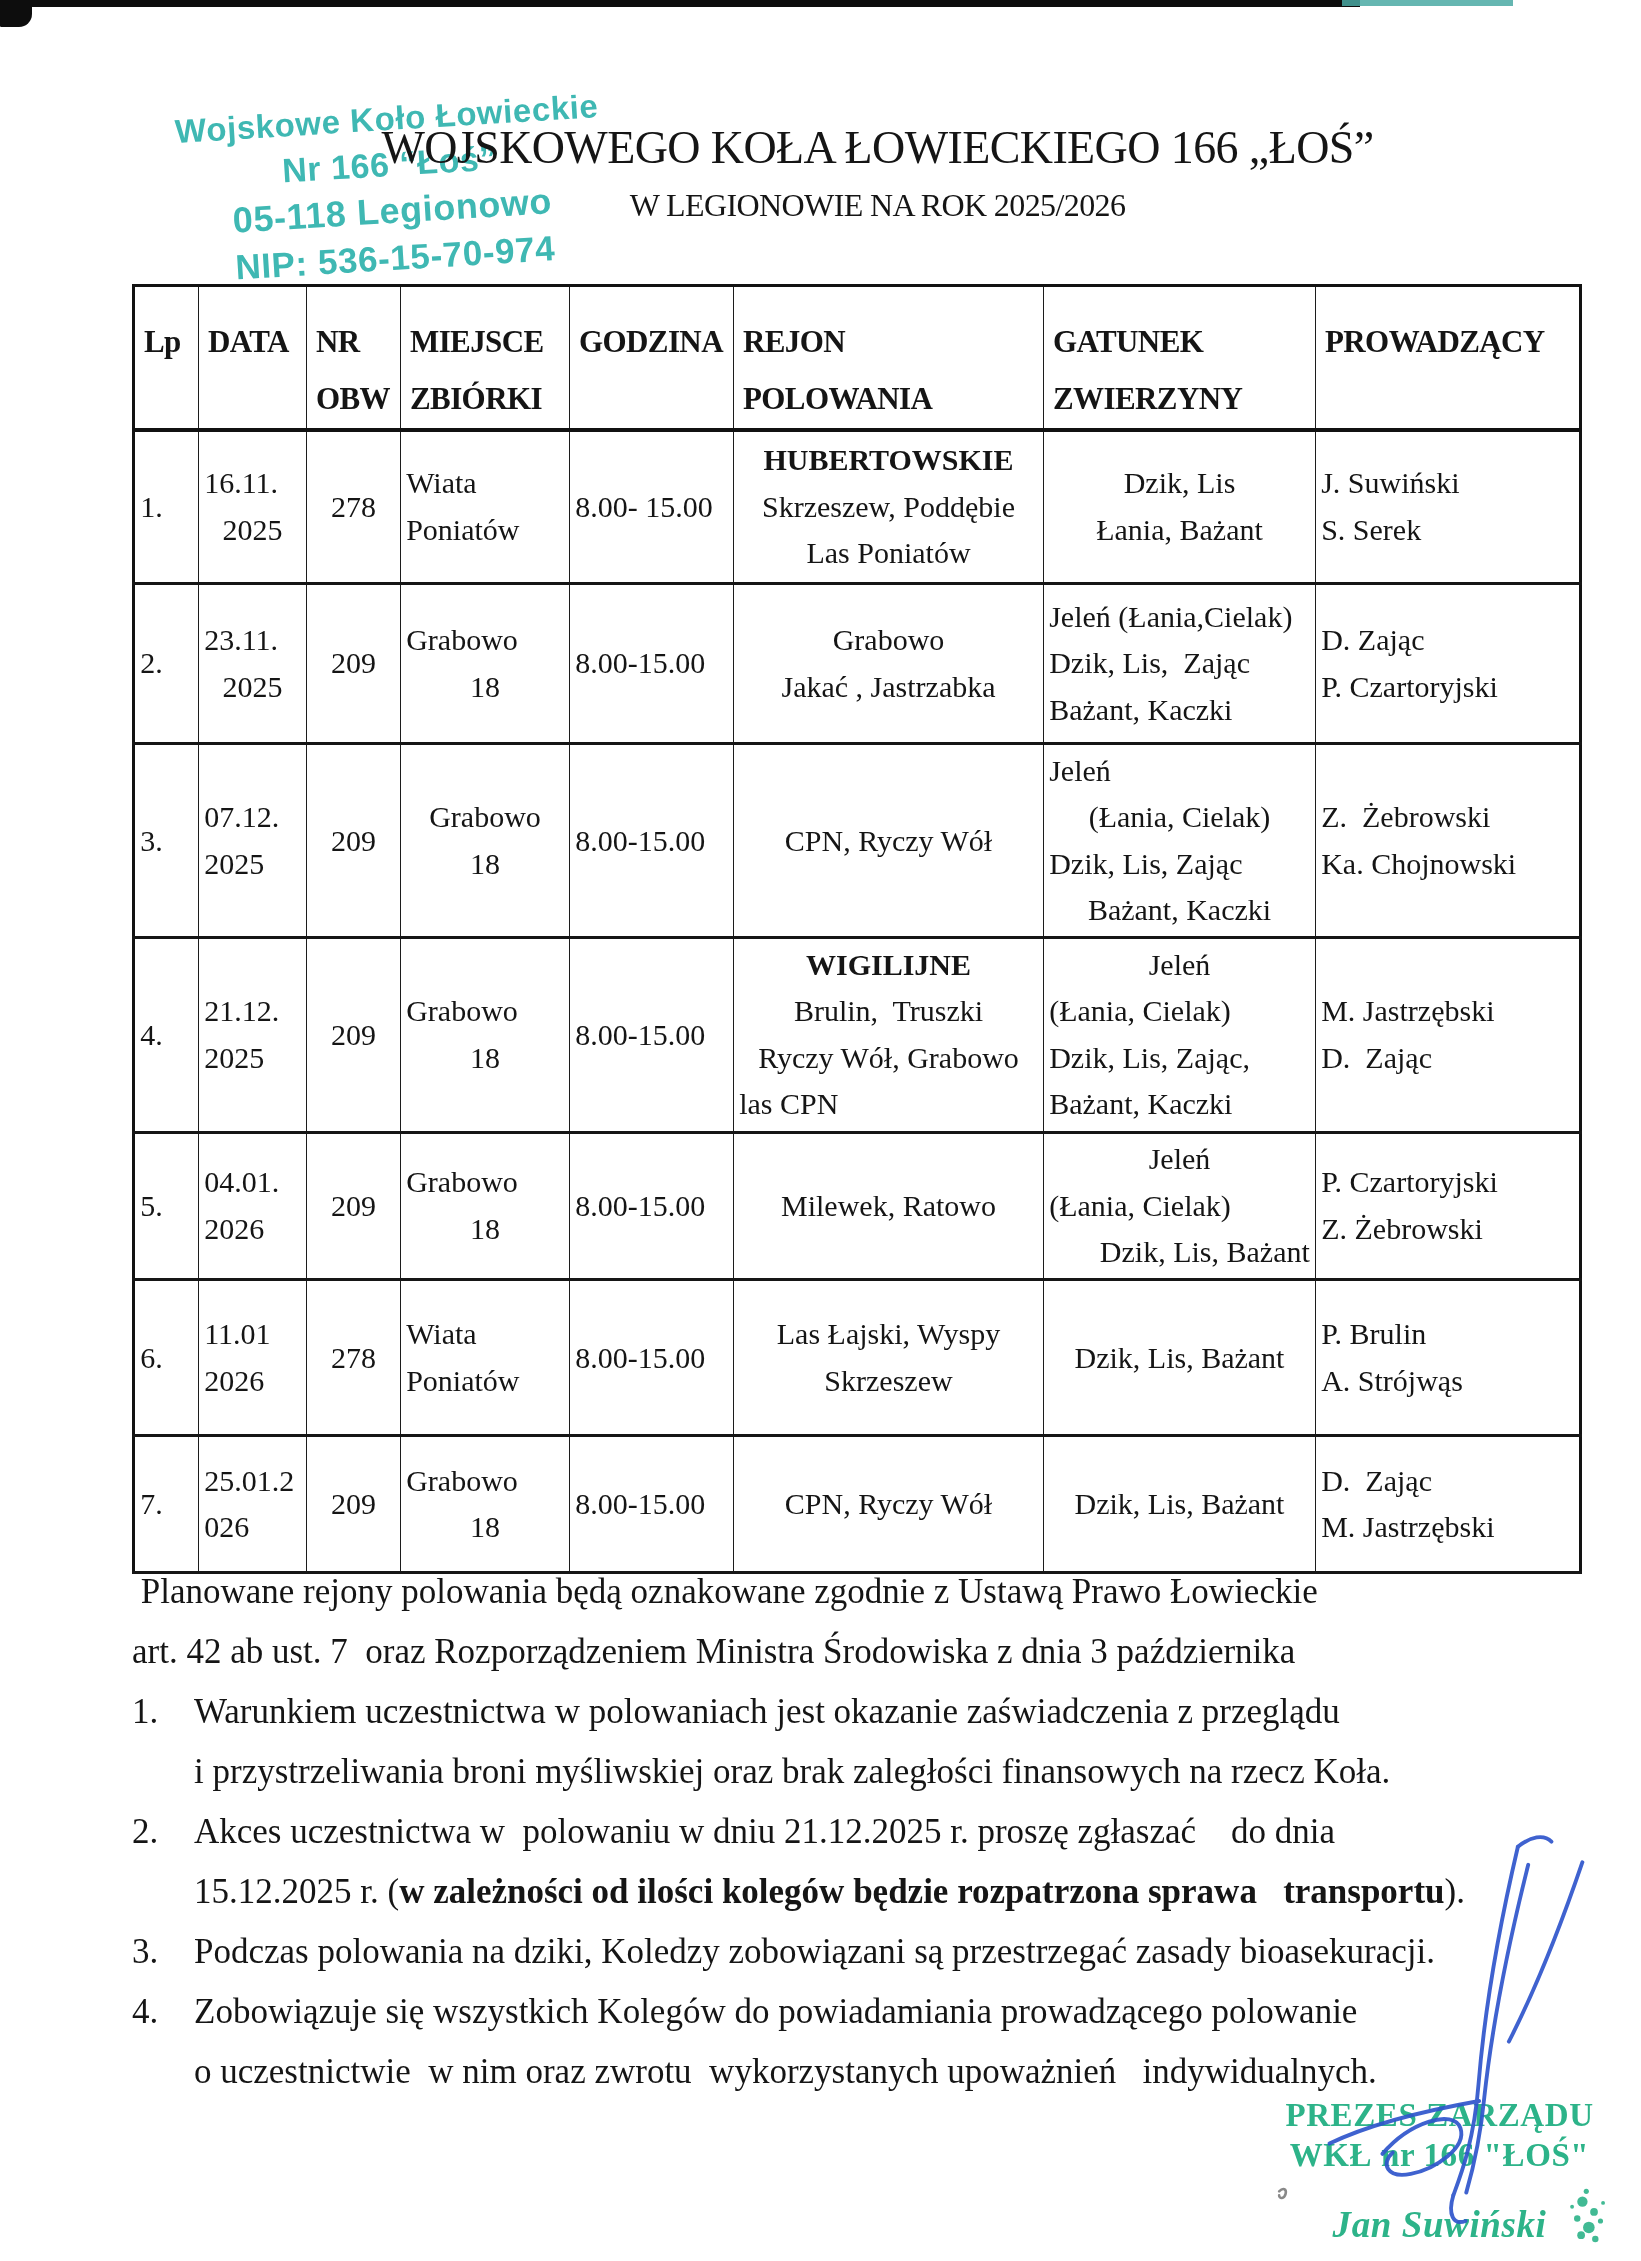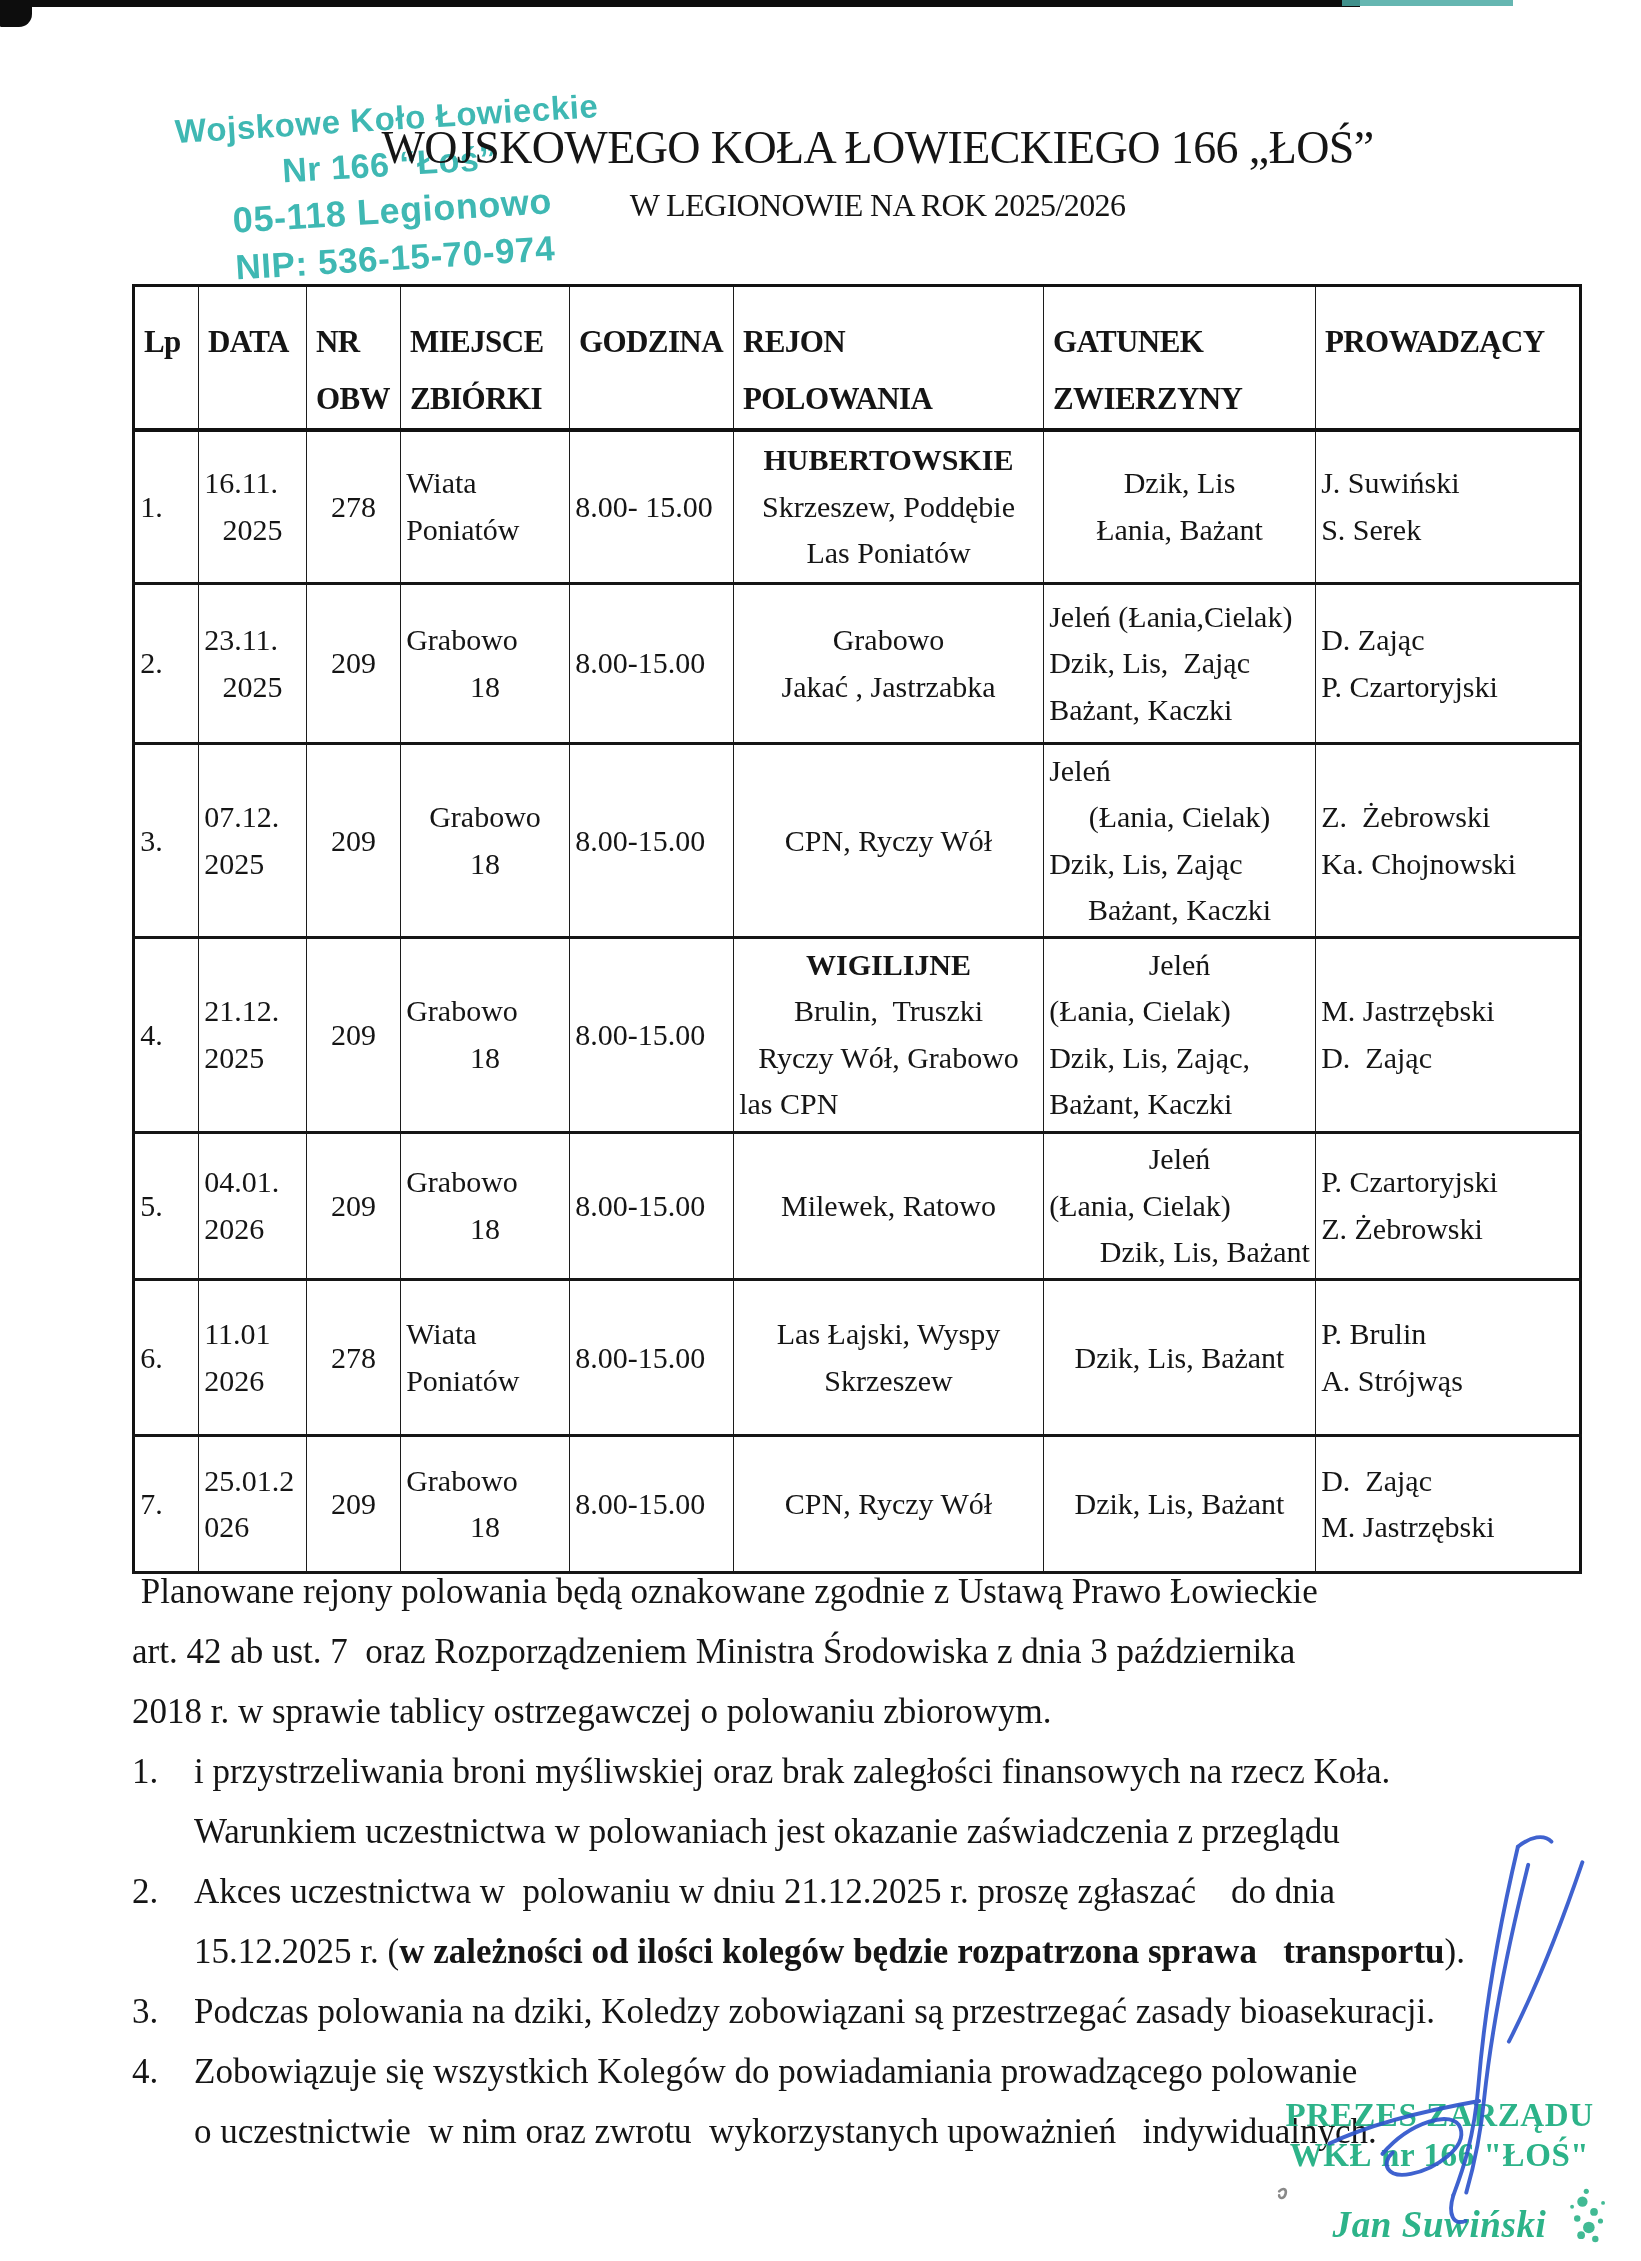--- a/index.html
+++ b/index.html
@@ -356,25 +356,24 @@
           <div class="line a-left">D.  Zając</div>
           <div class="line a-left">M. Jastrzębski</div>
         </td>
       </tr>
     </tbody>
   </table>
 
 <div class="abs" id="notes">
     <div class="note-line"> Planowane rejony polowania będą oznakowane zgodnie z Ustawą Prawo Łowieckie</div>
     <div class="note-line">art. 42 ab ust. 7  oraz Rozporządzeniem Ministra Środowiska z dnia 3 października</div>
-    <div class="note-line">2018 r. w sprawie tablicy ostrzegawczej o polowaniu zbiorowym.</div>
     <div class="note-item">
       <span class="note-num">1.</span>
+      <div class="note-line"><span>Warunkiem uczestnictwa w polowaniach jest okazanie zaświadczenia z przeglądu</span></div>
       <div class="note-line"><span>i przystrzeliwania broni myśliwskiej oraz brak zaległości finansowych na rzecz Koła.</span></div>
-      <div class="note-line"><span>Warunkiem uczestnictwa w polowaniach jest okazanie zaświadczenia z przeglądu</span></div>
     </div>
     <div class="note-item">
       <span class="note-num">2.</span>
       <div class="note-line"><span>Akces uczestnictwa w  polowaniu w dniu 21.12.2025 r. proszę zgłaszać    do dnia</span></div>
       <div class="note-line"><span>15.12.2025 r. (</span><span class="b">w zależności od ilości kolegów będzie rozpatrzona sprawa   transportu</span><span>).</span></div>
     </div>
     <div class="note-item">
       <span class="note-num">3.</span>
       <div class="note-line"><span>Podczas polowania na dziki, Koledzy zobowiązani są przestrzegać zasady bioasekuracji.</span></div>
     </div>

